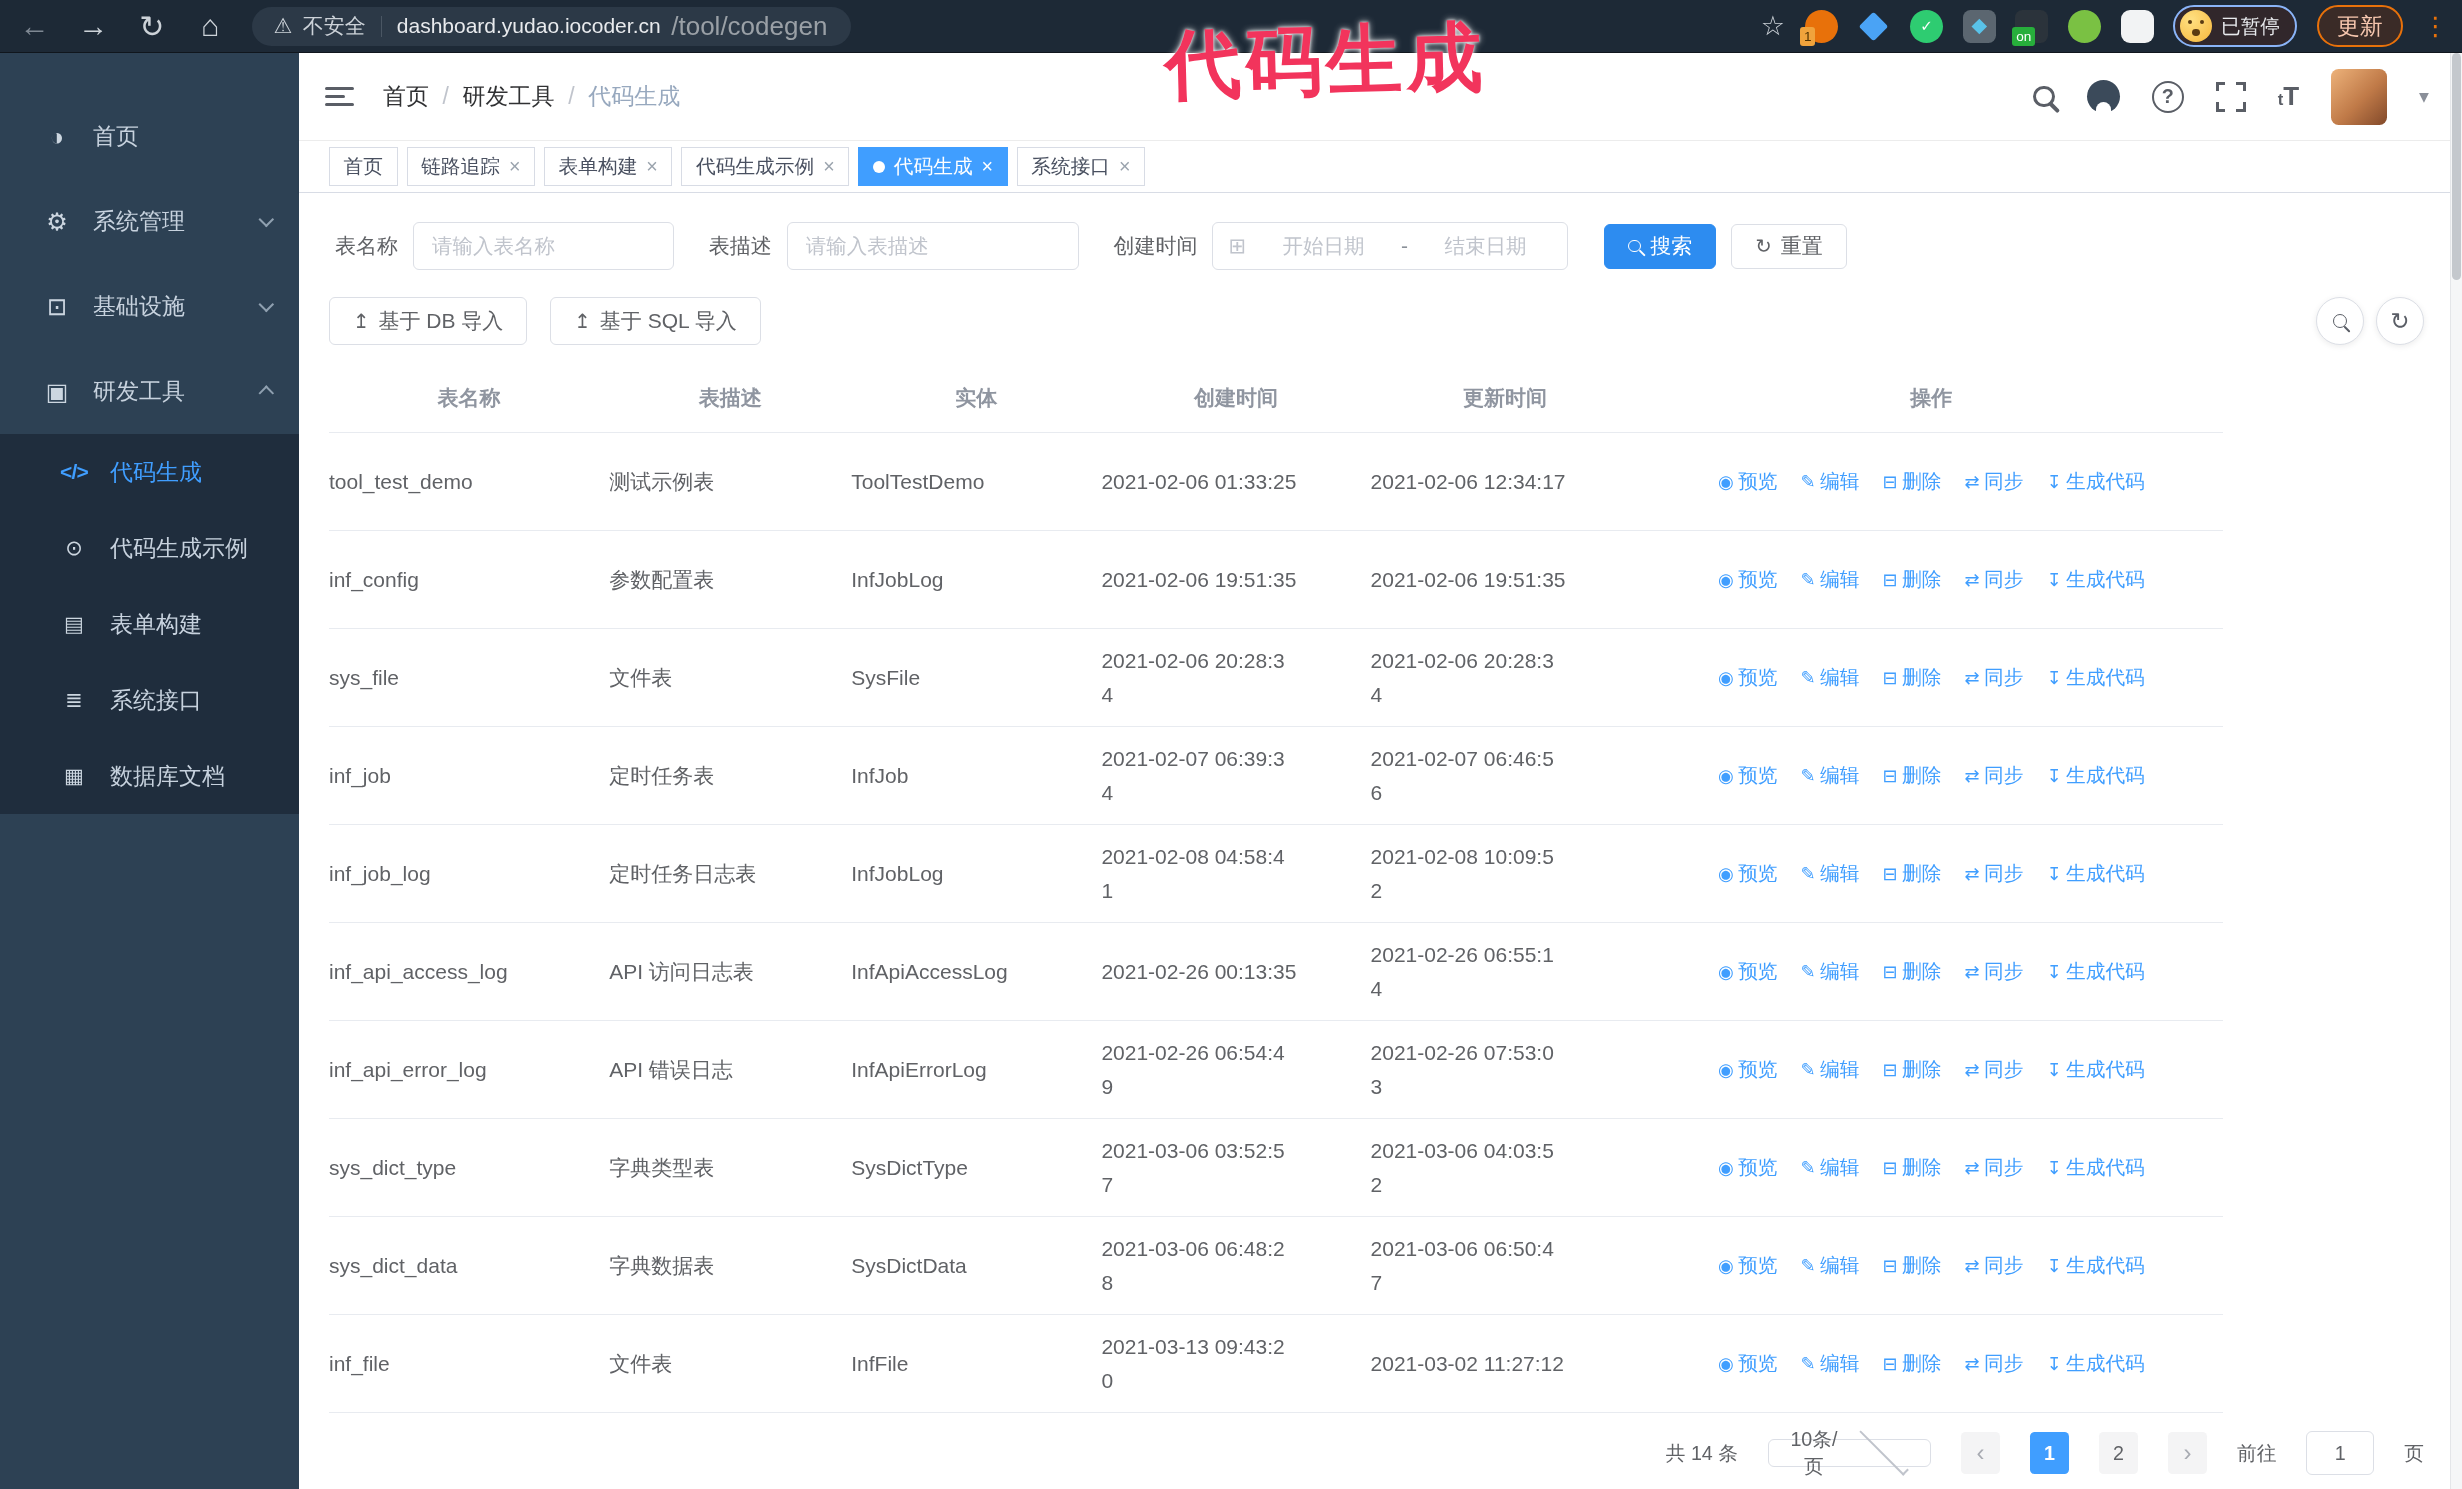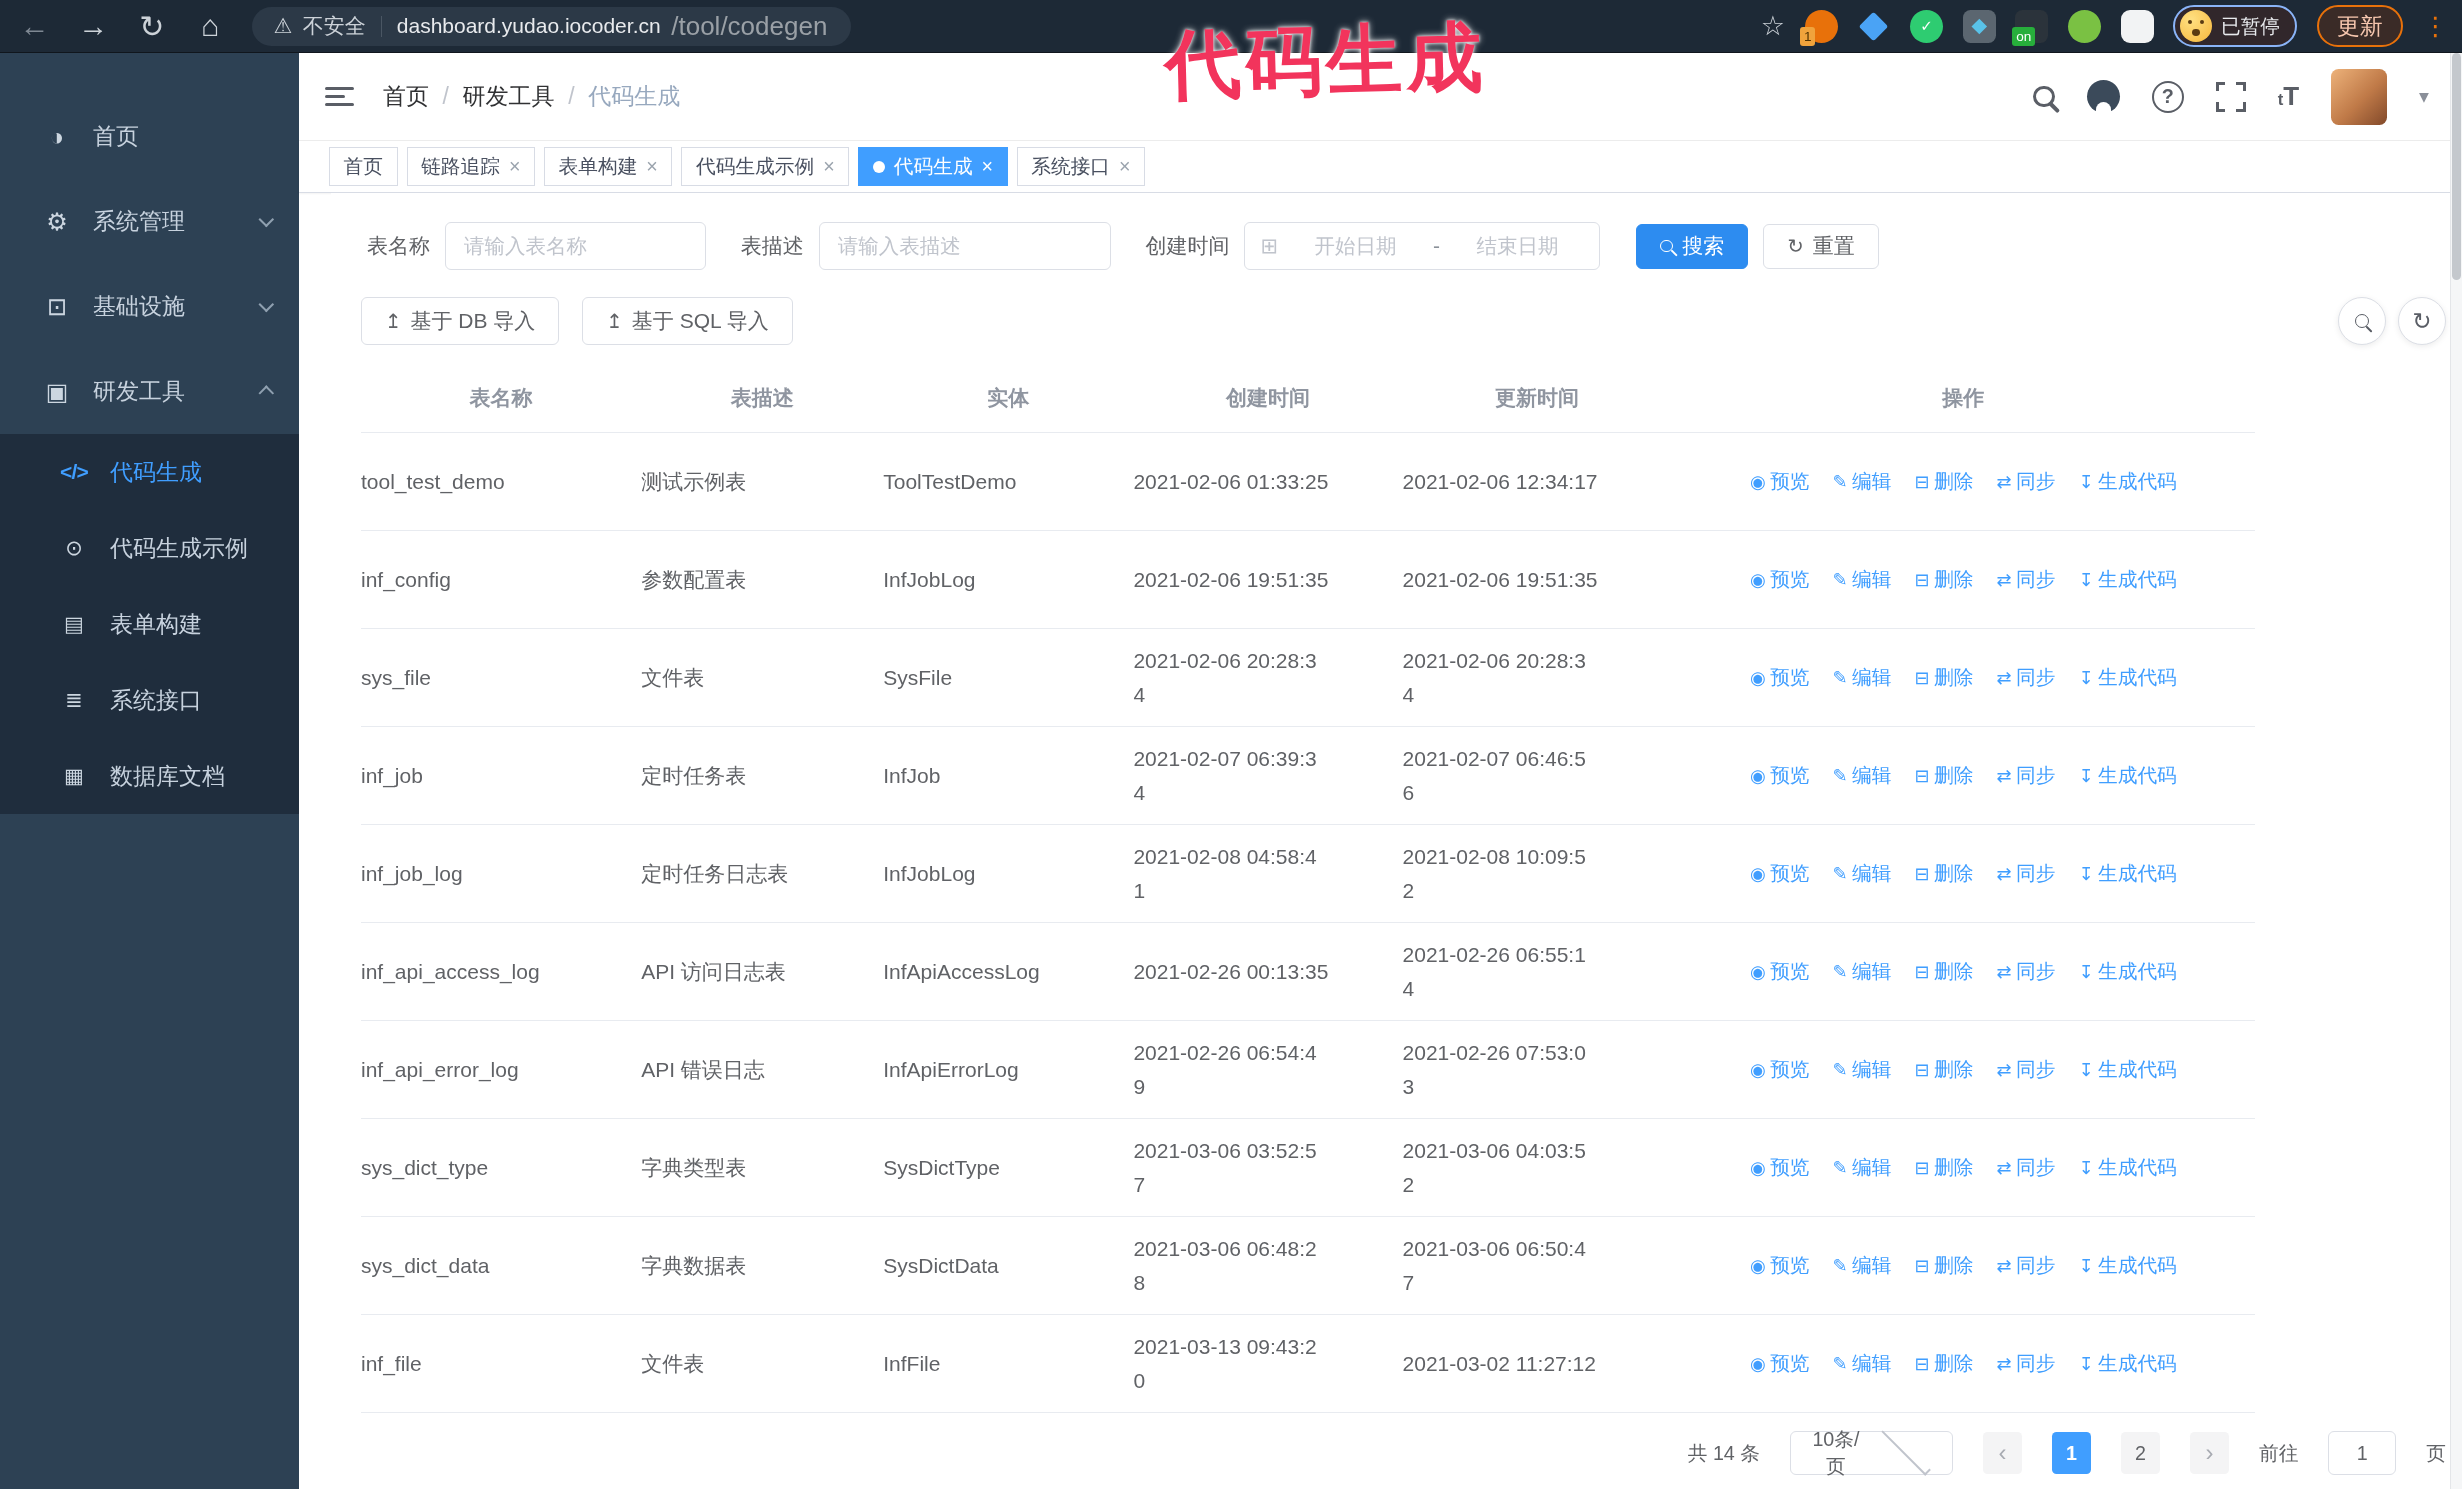--- a/index.html
+++ b/index.html
@@ -81,21 +81,21 @@
 
   
   .tagsbar { height:52px; background:#fff; border-bottom:0.8px solid #d8dce5; box-shadow:0 0.8px 2.3px rgba(0,0,0,.08); display:flex; align-items:center; gap:9px; padding:0 0 0 30px; }
   .tag { height:39px; display:flex; align-items:center; gap:9px; border:0.8px solid #d8dce5; background:#fff; color:#495060; font-size:19.7px; padding:0 13.6px; cursor:pointer; }
   .tag .x { font-size:19.7px; color:#9aa3ad; }
   .tag.active { background:#409eff; border-color:#409eff; color:#fff; }
   .tag.active .x { color:#fff; }
   .tab-dot { width:12px; height:12px; border-radius:50%; background:#fff; flex:none; }
 
   
-  .content { flex:1; padding:29px 16px 0 30px; position:relative; background:#fff; min-width:0;margin-left:32px; }
+  .content { flex:1; padding:29px 38px 0 30px; position:relative; background:#fff; min-width:0; }
 
   .filters { display:flex; align-items:center; gap:15px; height:48px; }
   .f-label { color:#606266; font-size:21px; margin-left:19.7px; white-space:nowrap; }
   .f-label.first { margin-left:6px; }
   .f-input { height:48px; border:0.8px solid #dcdfe6; border-radius:6px; padding:0 18px; font-size:20.5px; color:#606266; width:261px; font-family:inherit; }
   .f-input.w2 { width:292px; }
   .f-input::placeholder { color:#c0c4cc; }
   .range { height:48px; width:356px; border:0.8px solid #dcdfe6; border-radius:6px; display:flex; align-items:center; padding:0 15px; gap:10.6px; color:#c0c4cc; }
   .range .cal { font-size:21px; color:#c0c4cc; }
   .range .ph { flex:1; text-align:center; font-size:20.5px; }
@@ -117,21 +117,21 @@
   .tbl col.c4{width:269px;} .tbl col.c5{width:269px;} .tbl col.c6{width:583px;}
   .tbl th { height:68px; font-size:21px; color:#8f95a0; font-weight:bold; text-align:center; border-bottom:0.8px solid #e8ebf0; }
   .tbl td { height:98px; text-align:left; font-size:21px; color:#606266; border-bottom:0.8px solid #e8ebf0; }
   .date-cell { white-space:pre-line; font-size:20.5px; line-height:1.6; }
   .actions { display:flex; align-items:center; justify-content:center; gap:23px; }
   .act { color:#409eff; font-size:19.7px; display:inline-flex; align-items:center; gap:4.5px; cursor:pointer; text-decoration:none; white-space:nowrap; }
   .act .ai { font-size:18px; }
 
   
   .pagination { margin-top:18px; display:flex; align-items:center; justify-content:flex-end; gap:30px; font-size:19.7px; color:#606266; }
-  .pg-select { width:163px; height:44px; border:0.8px solid #dcdfe6; border-radius:6px; display:flex; align-items:center; padding:0 15px; gap:9px; color:#606266; cursor:pointer; }
+  .pg-select { width:163px; height:28px; border:0.8px solid #dcdfe6; border-radius:6px; display:flex; align-items:center; padding:0 15px; gap:9px; color:#606266; cursor:pointer; }
   .pg-select span { flex:1; text-align:center; }
   .pg-select .chev { border-color:#c0c4cc; width:8.3px; height:8.3px; }
   .pg-btn { min-width:39px; height:42px; border-radius:4.5px; background:#f4f4f5; color:#606266; display:flex; align-items:center; justify-content:center; font-size:19.7px; cursor:pointer; padding:0 6px; }
   .pg-btn.arrow { color:#a8abb2; font-size:24px; }
   .pg-btn.active { background:#409eff; color:#fff; font-weight:bold; }
   .goto-input { width:68px; height:44px; border:0.8px solid #dcdfe6; border-radius:6px; text-align:center; font-size:19.7px; color:#606266; font-family:inherit; }
 
   
   .scrollbar { position:absolute; right:0; top:53px; width:12px; height:1437px; background:#f5f6f7; border-left:0.8px solid #e4e6e9; }
   .scroll-thumb { position:absolute; right:1.5px; top:53px; width:9px; height:227px; border-radius:4.5px; background:#c4c8cd; }

